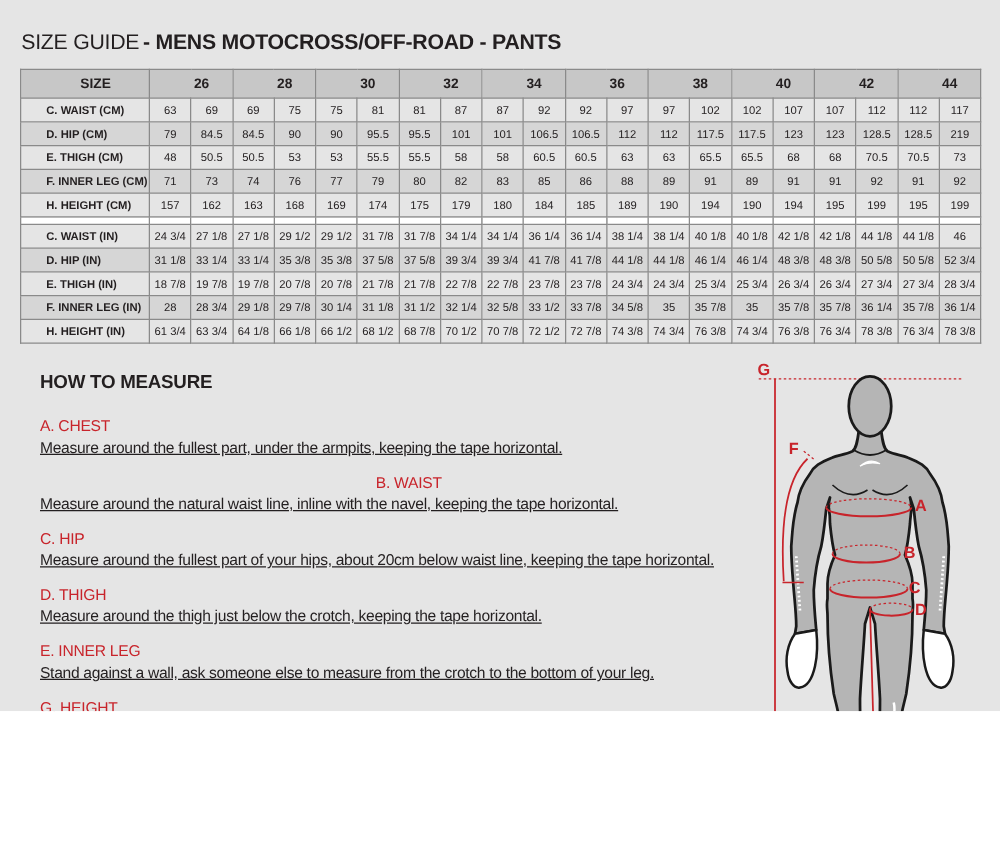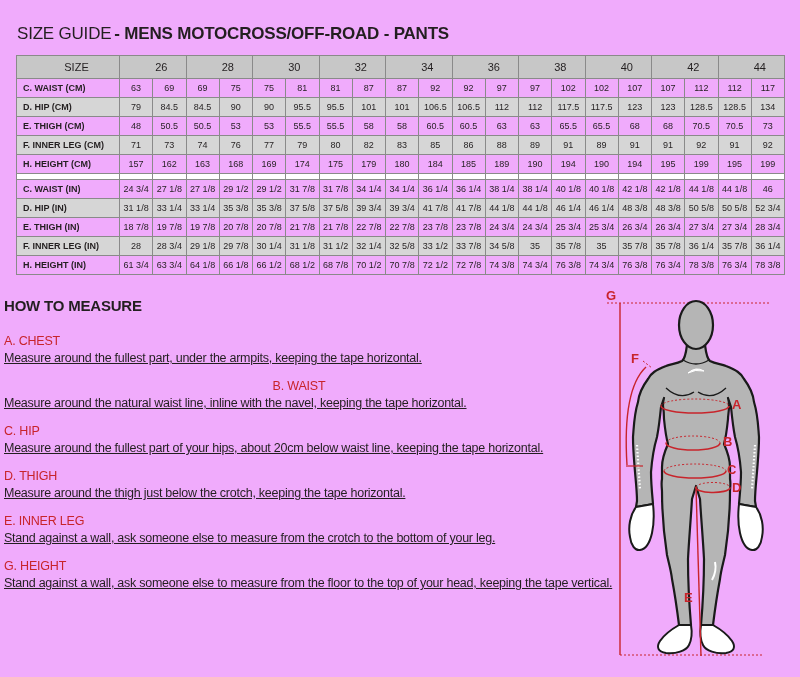--- a/index.html
+++ b/index.html
@@ -1,37 +1,37 @@
 <!DOCTYPE html>
 <html><head>
 <meta charset="utf-8">
 <style>
   * { box-sizing: border-box; margin: 0; padding: 0; }
   html,body { background:#fff; }
   body { font-family: "Liberation Sans", sans-serif; color:#231f20; }
-  .page { position:relative; width:800px; height:677px; background:#f0abfc; overflow:hidden; }
+  .page { position:relative; width:800px; height:569px; background:#e5e5e5; overflow:hidden; }
 
   
   .page-title { position:absolute; left:17px; top:24px; font-size:17px; font-weight:400;
                 letter-spacing:-0.2px; white-space:nowrap; color:#231f20; }
   .page-title .bold { font-weight:700; margin-left:3px; }
 
   
   table.size-table { position:absolute; left:16px; top:55px; width:769px;
                      border-collapse:collapse; table-layout:fixed; }
   .size-table th, .size-table td { border:1px solid #8a8a8a; text-align:center;
                      font-size:9px; font-weight:400; height:19px; padding:0;
                      overflow:hidden; white-space:nowrap; }
-  .size-table thead th { background:#c7c7c7; font-size:11px; font-weight:400; height:23px;padding-left:17px; }
-  .size-table th.row-label { text-align:left; padding-left:6px; font-weight:700; font-size:9px; }
+  .size-table thead th { background:#c7c7c7; font-size:11px; font-weight:700; height:23px;padding-left:17px; }
+  .size-table th.row-label { text-align:left; padding-left:20px; font-weight:700; font-size:9px; }
   .size-table tr.alt { background:#d6d6d6; }
   .size-table tr.spacer th, .size-table tr.spacer td { height:6px; background:#fff; }
 
   
-  .htm { position:absolute; left:4px; top:297px; width:590px; }
+  .htm { position:absolute; left:32px; top:297px; width:590px; }
   .htm h2 { font-size:15px; font-weight:700; color:#231f20; margin-bottom:20px; letter-spacing:-0.2px; }
   .htm-section { margin-bottom:14px; }
   .htm-section h3 { font-size:12.5px; font-weight:400; margin-bottom:3px; letter-spacing:-0.2px; }
   .htm-section p { font-size:12.5px; letter-spacing:-0.25px; white-space:nowrap; color:#231f20;text-decoration:underline; }
 
   
   .figure { position:absolute; left:600px; top:287px; width:196px; height:390px; }
   .figure svg { display:block; }
   .fig-label { font-family:"Liberation Sans", sans-serif; font-size:13px; font-weight:700; }
 </style>
@@ -119,21 +119,21 @@
           <td>106.5</td>
           <td>106.5</td>
           <td>112</td>
           <td>112</td>
           <td>117.5</td>
           <td>117.5</td>
           <td>123</td>
           <td>123</td>
           <td>128.5</td>
           <td>128.5</td>
-          <td>134</td>
+          <td>219</td>
         </tr>
         <tr>
           <th class="row-label">E. THIGH (CM)</th>
           <td>48</td>
           <td>50.5</td>
           <td>50.5</td>
           <td>53</td>
           <td>53</td>
           <td>55.5</td>
           <td>55.5</td>

